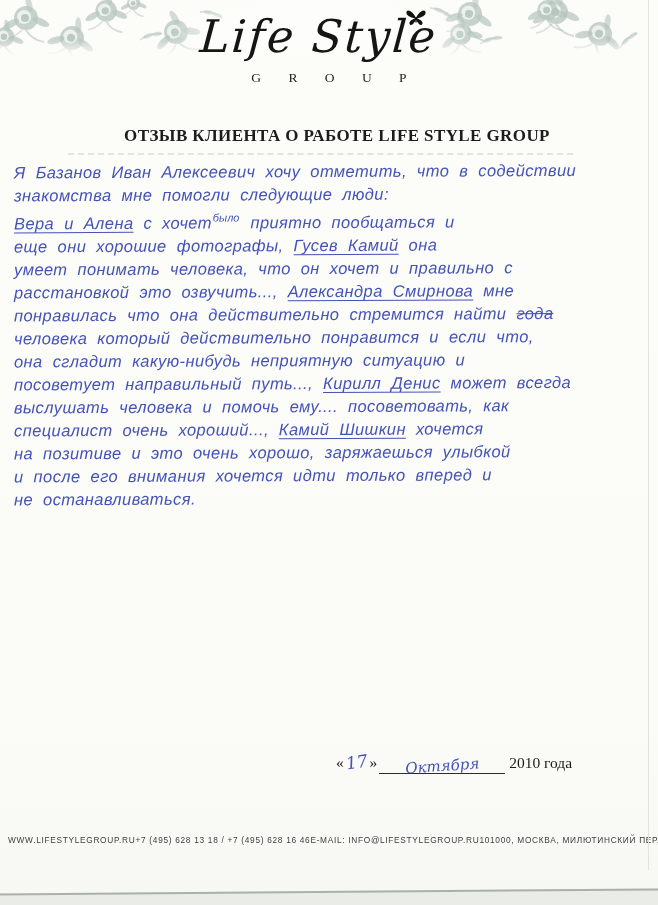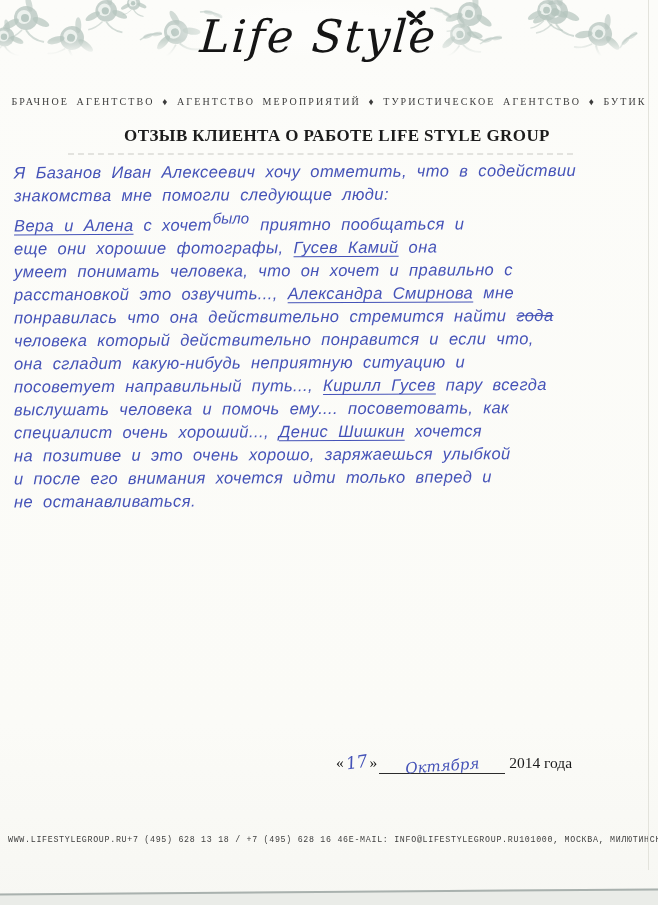--- a/index.html
+++ b/index.html
@@ -35,37 +35,37 @@
   .artifact-line{position:absolute;top:153px;left:68px;width:505px;height:0;
     border-top:2px dashed rgba(140,140,132,0.22);}
   
   .hw{position:absolute;top:160px;left:14px;width:632px;
     font-family:Liberation Sans, sans-serif;font-style:italic;
     font-size:16.5px;line-height:23px;color:#4553b8;
     letter-spacing:0.4px;word-spacing:5px;}
   .hw-line{white-space:nowrap;transform:rotate(-0.25deg);}
   .hw .u{text-decoration:underline;text-underline-offset:3px;text-decoration-thickness:1.3px;}
   .hw .st{text-decoration:line-through;}
-  .hw .sup{font-size:15px;vertical-align:7px;letter-spacing:0;margin:0 1px;}
+  .hw .sup{font-size:11px;vertical-align:7px;letter-spacing:0;margin:0 1px;}
   
   .date-row{position:absolute;top:752px;left:336px;font-size:15.5px;color:#1b1b1b;
     font-family:"Liberation Serif",serif;white-space:nowrap;}
   .date-quote{font-size:15.5px;color:#1b1b1b;}
   .date-day{display:inline-block;color:#4553b8;font-family:"DejaVu Serif",serif;
     font-style:italic;font-size:17px;transform:rotate(-9deg);margin:0 2px;}
   .date-underline{display:inline-block;width:126px;border-bottom:1.6px solid #2c2c2c;
     text-align:center;margin:0 4px 0 2px;height:19px;}
   .date-month{display:inline-block;color:#4553b8;font-family:"DejaVu Serif",serif;
     font-style:italic;font-size:15px;transform:rotate(-4deg) translateY(3px);}
   .date-year{font-size:15.5px;}
   
   .footer{position:absolute;top:835px;left:8px;right:10px;display:flex;
     justify-content:space-between;align-items:baseline;
     font-size:8.3px;letter-spacing:0.7px;color:#3d3d3d;
-    font-family:Liberation Mono, monospace;white-space:nowrap;}
+    font-family:Liberation Sans, sans-serif;white-space:nowrap;}
   
   .scan-edge-right{position:absolute;top:0;right:9px;width:1px;height:870px;background:#e3e3dc;}
   .scan-bottom{position:absolute;left:-6px;right:-6px;bottom:-4px;height:16px;
     background:#eaece8;border-top:2px solid #a9b1ae;
     transform:rotate(-0.45deg);}
 </style>
 </head>
 <body>
 
 <div class="page">
@@ -107,46 +107,46 @@
   </svg>
   <div class="lace-fade-center"></div>
   <div class="lace-fade-bottom"></div>
 
   <div class="logo-wrap">
     <span class="logo-script">Life Style</span>
     <svg class="butterfly" viewBox="0 0 24 24">
       <path fill="#121212" d="M12 13 C9.5 6.5 2.5 3.5 3.2 8.6 C3.7 11.6 8.8 12.9 11.4 13.4 C8.2 14 4.6 16.8 6.4 18.9 C8.3 21.1 10.9 16.2 12 14.6 C13.1 16.2 15.7 21.1 17.6 18.9 C19.4 16.8 15.8 14 12.6 13.4 C15.2 12.9 20.3 11.6 20.8 8.6 C21.5 3.5 14.5 6.5 12 13 Z"></path>
       <line x1="12" y1="12" x2="12" y2="17" stroke="#121212" stroke-width="1.2"></line>
     </svg>
+    <div class="logo-group">G R O U P</div>
   </div>
 
-  <div class="tagline">БРАЧНОЕ АГЕНТСТВО ♦ АГЕНТСТВО МЕРОПРИЯТИЙ ♦ ТУРИСТИЧЕСКОЕ АГЕНТСТВО ♦ БУТИК</div>
   <div class="page-title">ОТЗЫВ КЛИЕНТА О РАБОТЕ LIFE STYLE GROUP</div>
   <div class="artifact-line"></div>
 
   <div class="hw">
       <div class="hw-line"><span>Я Базанов Иван Алексеевич хочу отметить, что в содействии</span></div>
       <div class="hw-line"><span>знакомства мне помогли следующие люди:</span></div>
       <div class="hw-line"><span class="u">Вера и Алена</span><span> с хочет</span><span class="sup">было</span><span> приятно пообщаться и</span></div>
       <div class="hw-line"><span>еще они хорошие фотографы, </span><span class="u">Гусев Камий</span><span> она</span></div>
       <div class="hw-line"><span>умеет понимать человека, что он хочет и правильно с</span></div>
       <div class="hw-line"><span>расстановкой это озвучить..., </span><span class="u">Александра Смирнова</span><span> мне</span></div>
       <div class="hw-line"><span>понравилась что она действительно стремится найти </span><span class="st">года</span></div>
       <div class="hw-line"><span>человека который действительно понравится и если что,</span></div>
       <div class="hw-line"><span>она сгладит какую-нибудь неприятную ситуацию и</span></div>
-      <div class="hw-line"><span>посоветует направильный путь..., </span><span class="u">Кирилл Гусев</span><span> пару всегда</span></div>
+      <div class="hw-line"><span>посоветует направильный путь..., </span><span class="u">Кирилл Денис</span><span> может всегда</span></div>
       <div class="hw-line"><span>выслушать человека и помочь ему.... посоветовать, как</span></div>
-      <div class="hw-line"><span>специалист очень хороший..., </span><span class="u">Денис Шишкин</span><span> хочется</span></div>
+      <div class="hw-line"><span>специалист очень хороший..., </span><span class="u">Камий Шишкин</span><span> хочется</span></div>
       <div class="hw-line"><span>на позитиве и это очень хорошо, заряжаешься улыбкой</span></div>
       <div class="hw-line"><span>и после его внимания хочется идти только вперед и</span></div>
       <div class="hw-line"><span>не останавливаться.</span></div>
     </div>
 
   <div class="date-row">
-    <span class="date-quote">«</span><span class="date-day">17</span><span class="date-quote">»</span><span class="date-underline"><span class="date-month">Октября</span></span><span class="date-year">2014 года</span>
+    <span class="date-quote">«</span><span class="date-day">17</span><span class="date-quote">»</span><span class="date-underline"><span class="date-month">Октября</span></span><span class="date-year">2010 года</span>
   </div>
 
   <div class="footer">
     <span>WWW.LIFESTYLEGROUP.RU</span>
     <span>+7 (495) 628 13 18  /  +7 (495) 628 16 46</span>
     <span>E-MAIL: INFO@LIFESTYLEGROUP.RU</span>
     <span>101000, МОСКВА, МИЛЮТИНСКИЙ ПЕР. 3</span>
   </div>
 
   <div class="scan-edge-right"></div>

